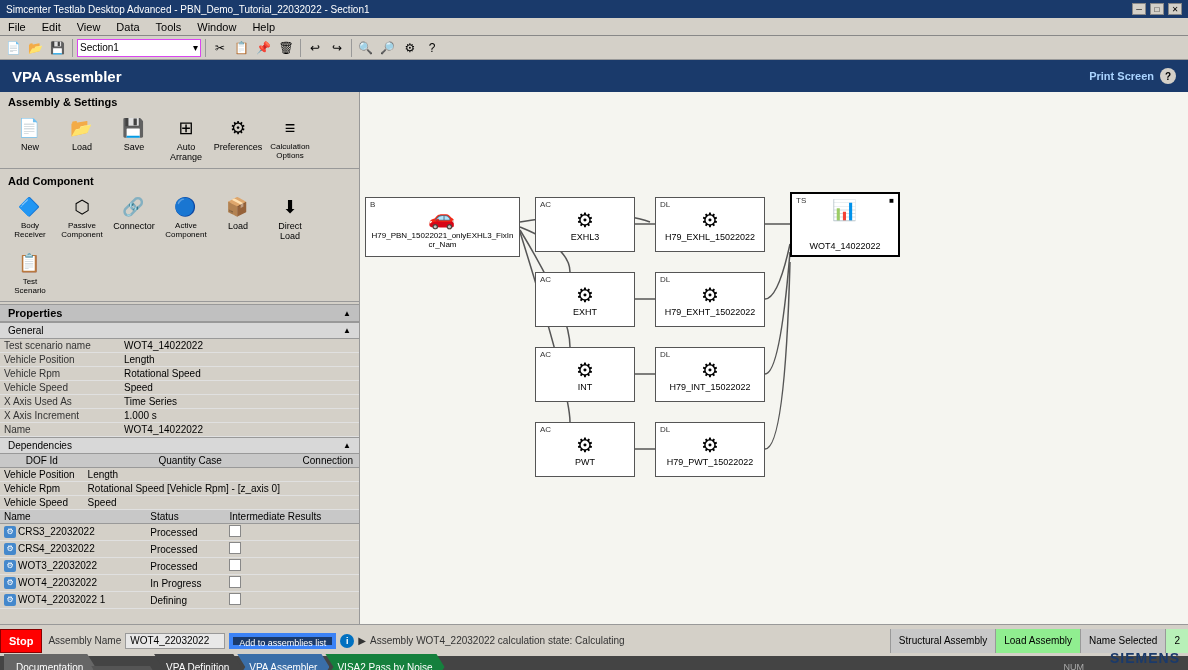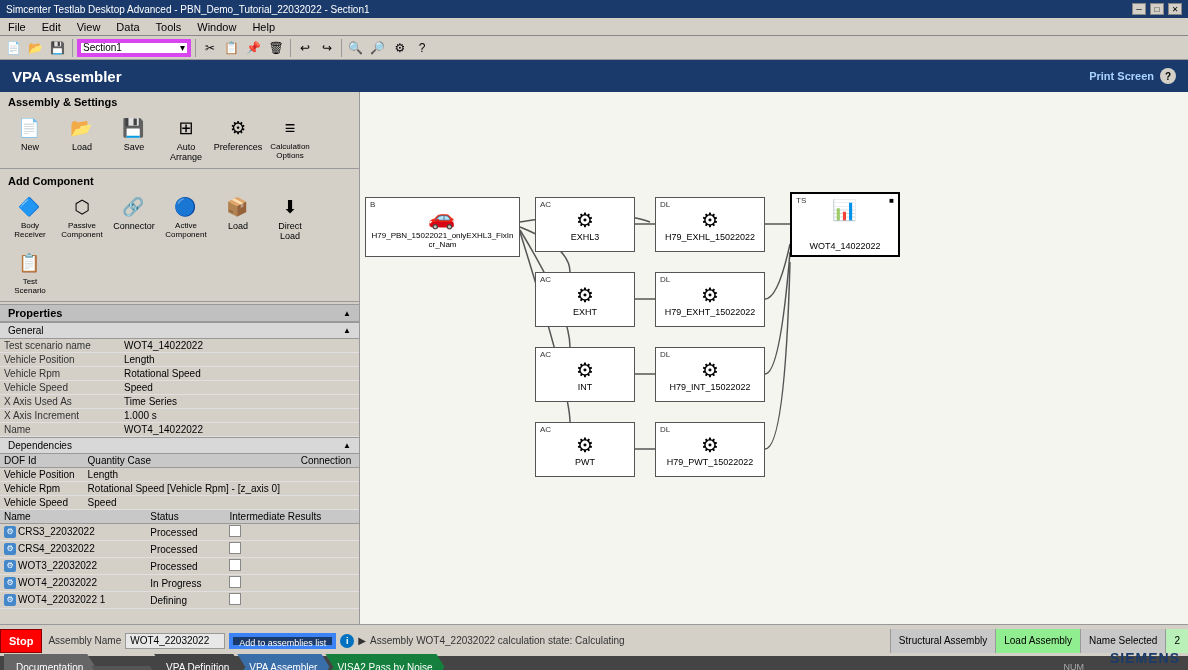--- a/index.html
+++ b/index.html
@@ -53,23 +53,23 @@
       align-items: center;
       padding: 2px 4px;
       gap: 2px;
       border-bottom: 1px solid #999;
     }
     .toolbar-separator { width: 1px; height: 18px; background: #999; margin: 0 2px; }
 
     
     .section-dropdown {
       background: white;
-      border: 4px solid #d946ef;
+      border: 1px solid #d946ef;
       height: 18px;
-      width: 114px;
+      width: 124px;
       font-size: 10px;
       padding: 0 2px;
       display: flex;
       align-items: center;
       justify-content: space-between;
     }
 
     
     .vpa-header {
       background: #1a3a6b;
@@ -179,21 +179,21 @@
     .prop-table .col-value { color: #000; }
 
     .dep-table {
       width: 100%;
       border-collapse: collapse;
       font-size: 10px;
     }
     .dep-table th {
       background: #c8c8c8;
       padding: 1px 4px;
-      text-align: left;
+      text-align: center;
       border-bottom: 1px solid #999;
       font-weight: normal;
     }
     .dep-table td {
       padding: 1px 4px;
       border-bottom: 1px solid #e0e0e0;
     }
 
     
     .assemblies-table {

